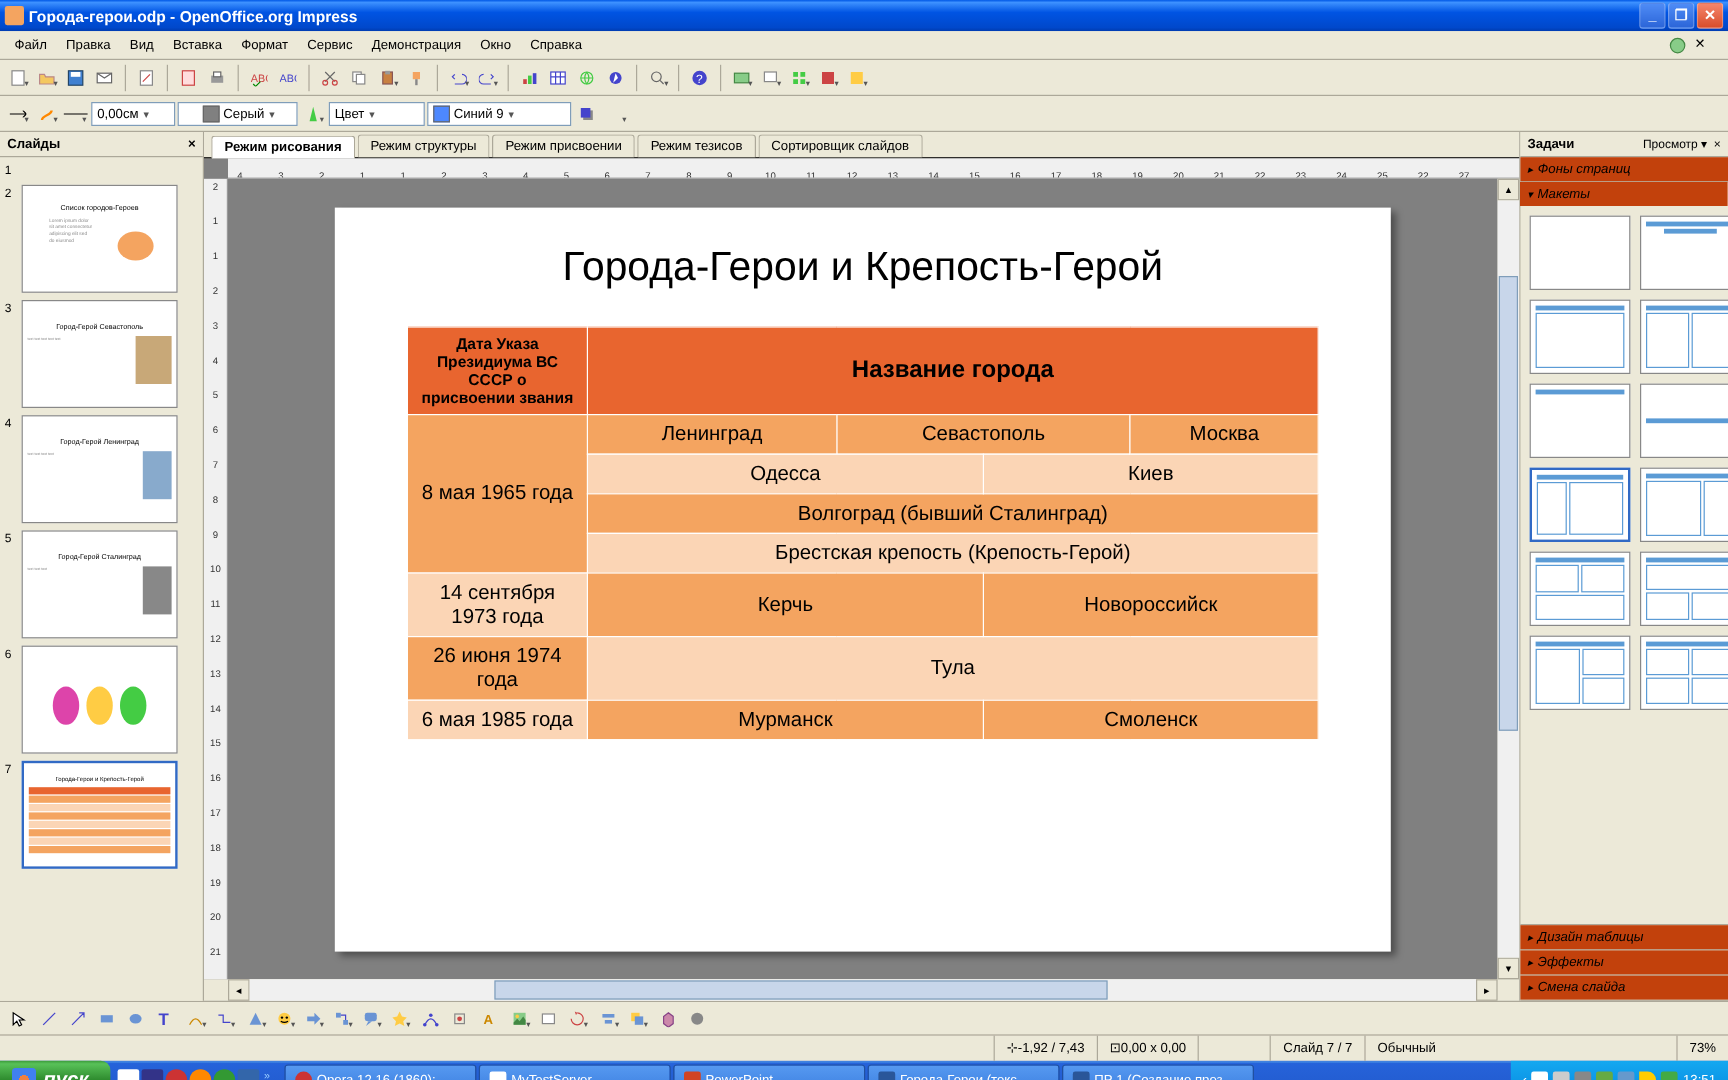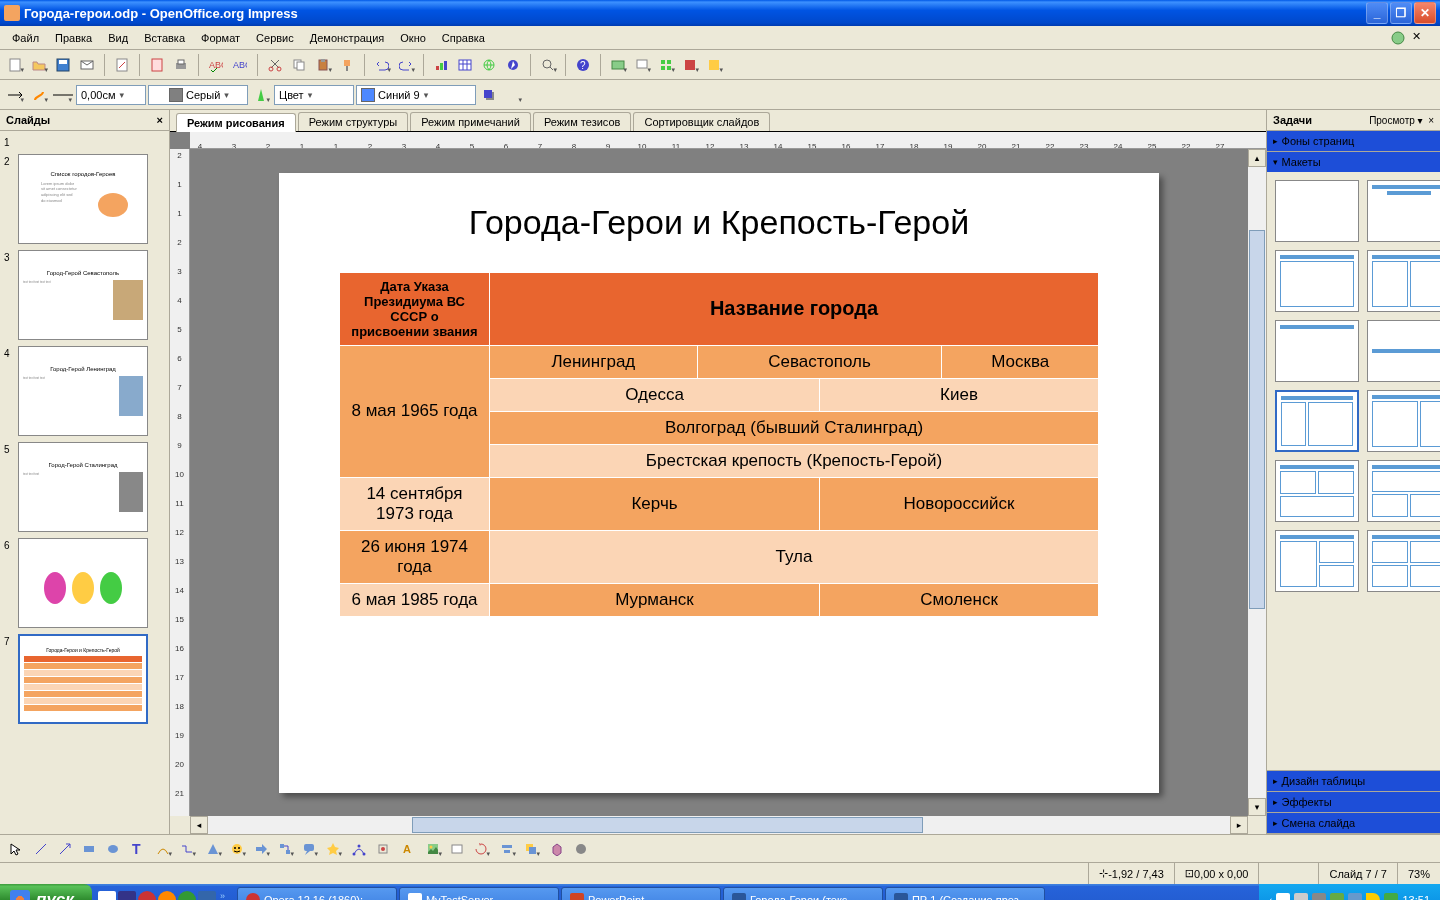--- a/index.html
+++ b/index.html
@@ -61,21 +61,21 @@
 .hero-table { border-collapse: collapse; width: 760px; margin: 0 auto; font-size: 17px; }
 .hero-table td, .hero-table th { border: 1px solid white; text-align: center; padding: 6px 10px; }
 .hdr-dark { background: #e8652f; color: #000; font-weight: bold; font-size: 13px; }
 .hdr-dark2 { background: #e8652f; font-weight: bold; font-size: 20px; }
 .row-light { background: #fbd5b5; }
 .row-mid { background: #f4a460; }
 
 
 .tasks-panel { width: 174px; background: #ece9d8; border-left: 1px solid #aca899; display: flex; flex-direction: column; }
 .task-section { border-bottom: 1px solid #aca899; }
-.task-section-hdr { padding: 4px 6px; background: #1d4ed8; font-size: 11px; display: flex; align-items: center; gap: 4px; cursor: default; }
+.task-section-hdr { padding: 4px 6px; background: #c2410c; font-size: 11px; display: flex; align-items: center; gap: 4px; cursor: default; font-style: italic; }
 .task-section-hdr::before { content: "▸"; font-size: 9px; }
 .task-section-hdr.expanded::before { content: "▾"; }
 .layouts-grid { display: grid; grid-template-columns: 1fr 1fr; gap: 8px; padding: 8px; }
 .layout-item { width: 84px; height: 62px; background: white; border: 1px solid #888; padding: 4px; display: flex; flex-direction: column; gap: 2px; }
 .layout-item.selected { border: 2px solid #316ac5; }
 .ly-bar { height: 4px; background: #5b9bd5; }
 .ly-box { flex: 1; border: 1px solid #5b9bd5; }
 .ly-row { display: flex; gap: 2px; flex: 1; }
 
 
@@ -419,21 +419,21 @@
         </div>
         </div>
     </div>
   </div>
 
   <div class="editor-area">
 
     <div class="viewtabs" style="background:#ece9d8;border-bottom:1px solid #000000;padding-left:6px;">
       <div class="vtab active">Режим рисования</div>
       <div class="vtab">Режим структуры</div>
-      <div class="vtab">Режим примечаний</div>
+      <div class="vtab">Режим присвоении</div>
       <div class="vtab">Режим тезисов</div>
       <div class="vtab">Сортировщик слайдов</div>
     </div>
     <div class="ruler-h">
       <div style="position:relative;width:100%;height:100%;">
       <span class="ruler-mark" style="left: 10px;">4</span>
           <span class="ruler-mark" style="left: 44px;">3</span>
           <span class="ruler-mark" style="left: 78px;">2</span>
           <span class="ruler-mark" style="left: 112px;">1</span>
           <span class="ruler-mark" style="left: 146px;">1</span>
@@ -798,20 +798,21 @@
       </svg>
     </div>
 </div>
 
 <div class="statusbar">
   <div class="status-cell" style="flex:1;"></div>
   <div class="status-cell">⊹ <span>-1,92 / 7,43</span></div>
   <div class="status-cell">⊡ <span>0,00 x 0,00</span></div>
   <div class="status-cell" style="width:60px;"></div>
   <div class="status-cell">Слайд 7 / 7</div>
+  <div class="status-cell" style="width:260px;">Обычный</div>
   <div class="status-cell" style="border-right:none;">73%</div>
 </div>
 
 <div class="taskbar">
   <div class="start-btn">
       <span>пуск</span>
     </div>
   <div class="quicklaunch">
     <div class="ql-icon" style="background:#fff;"></div>
     <div class="ql-icon" style="background:#338;"></div>

